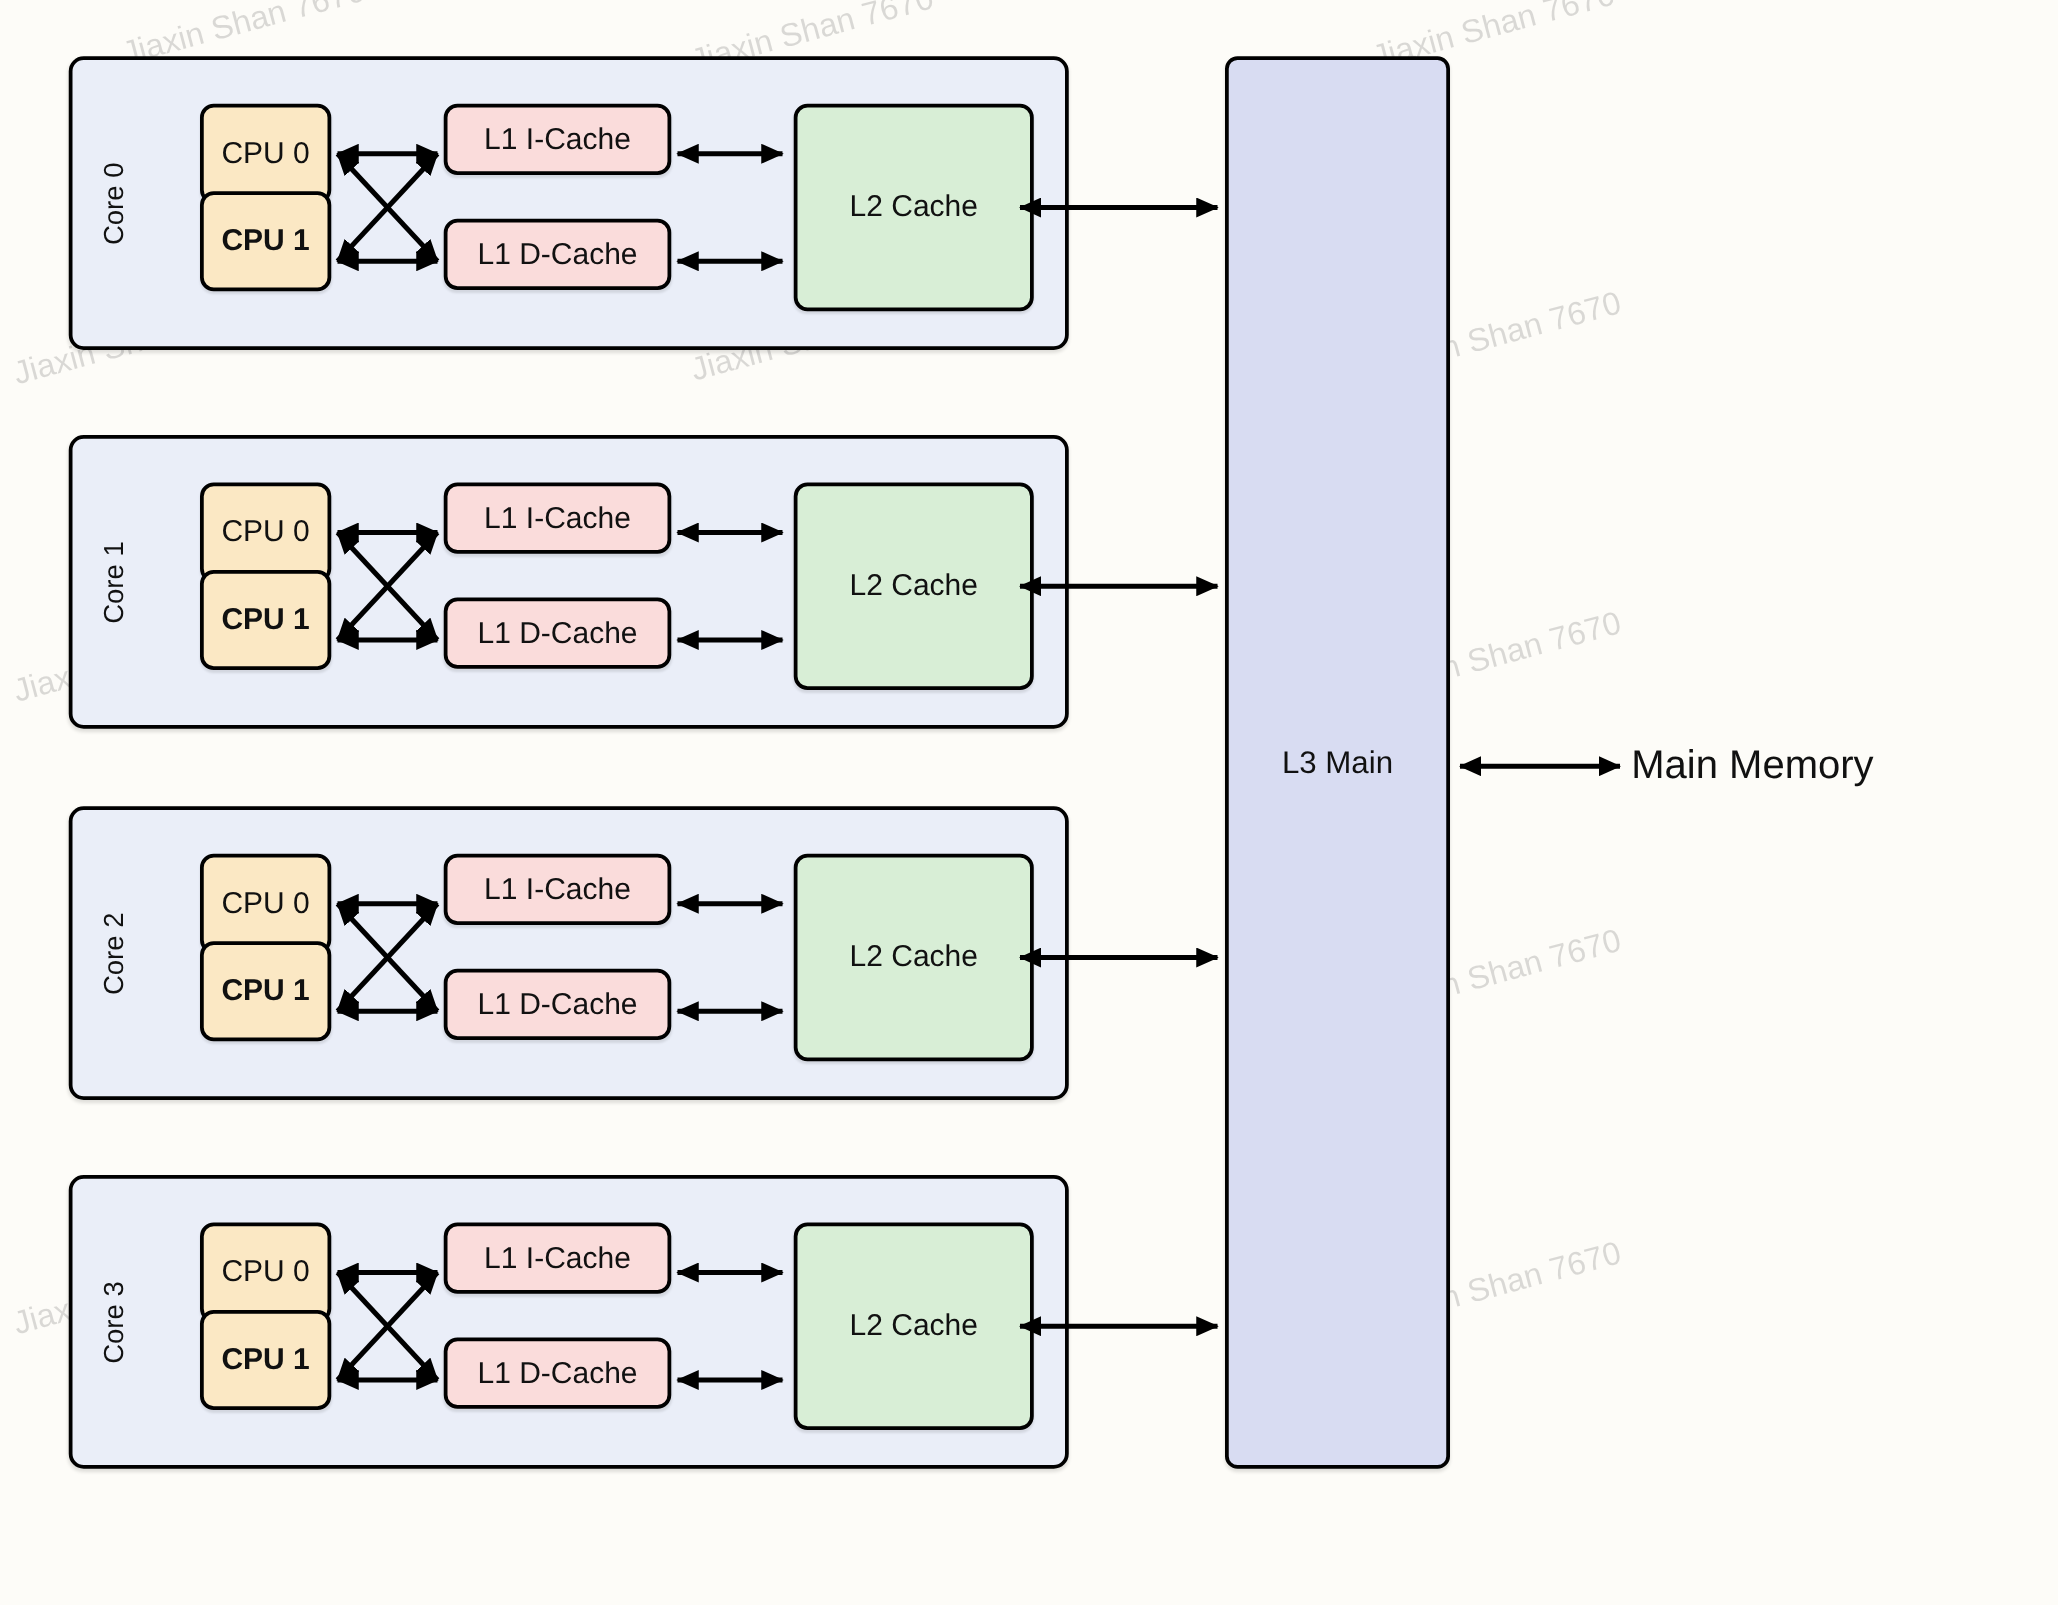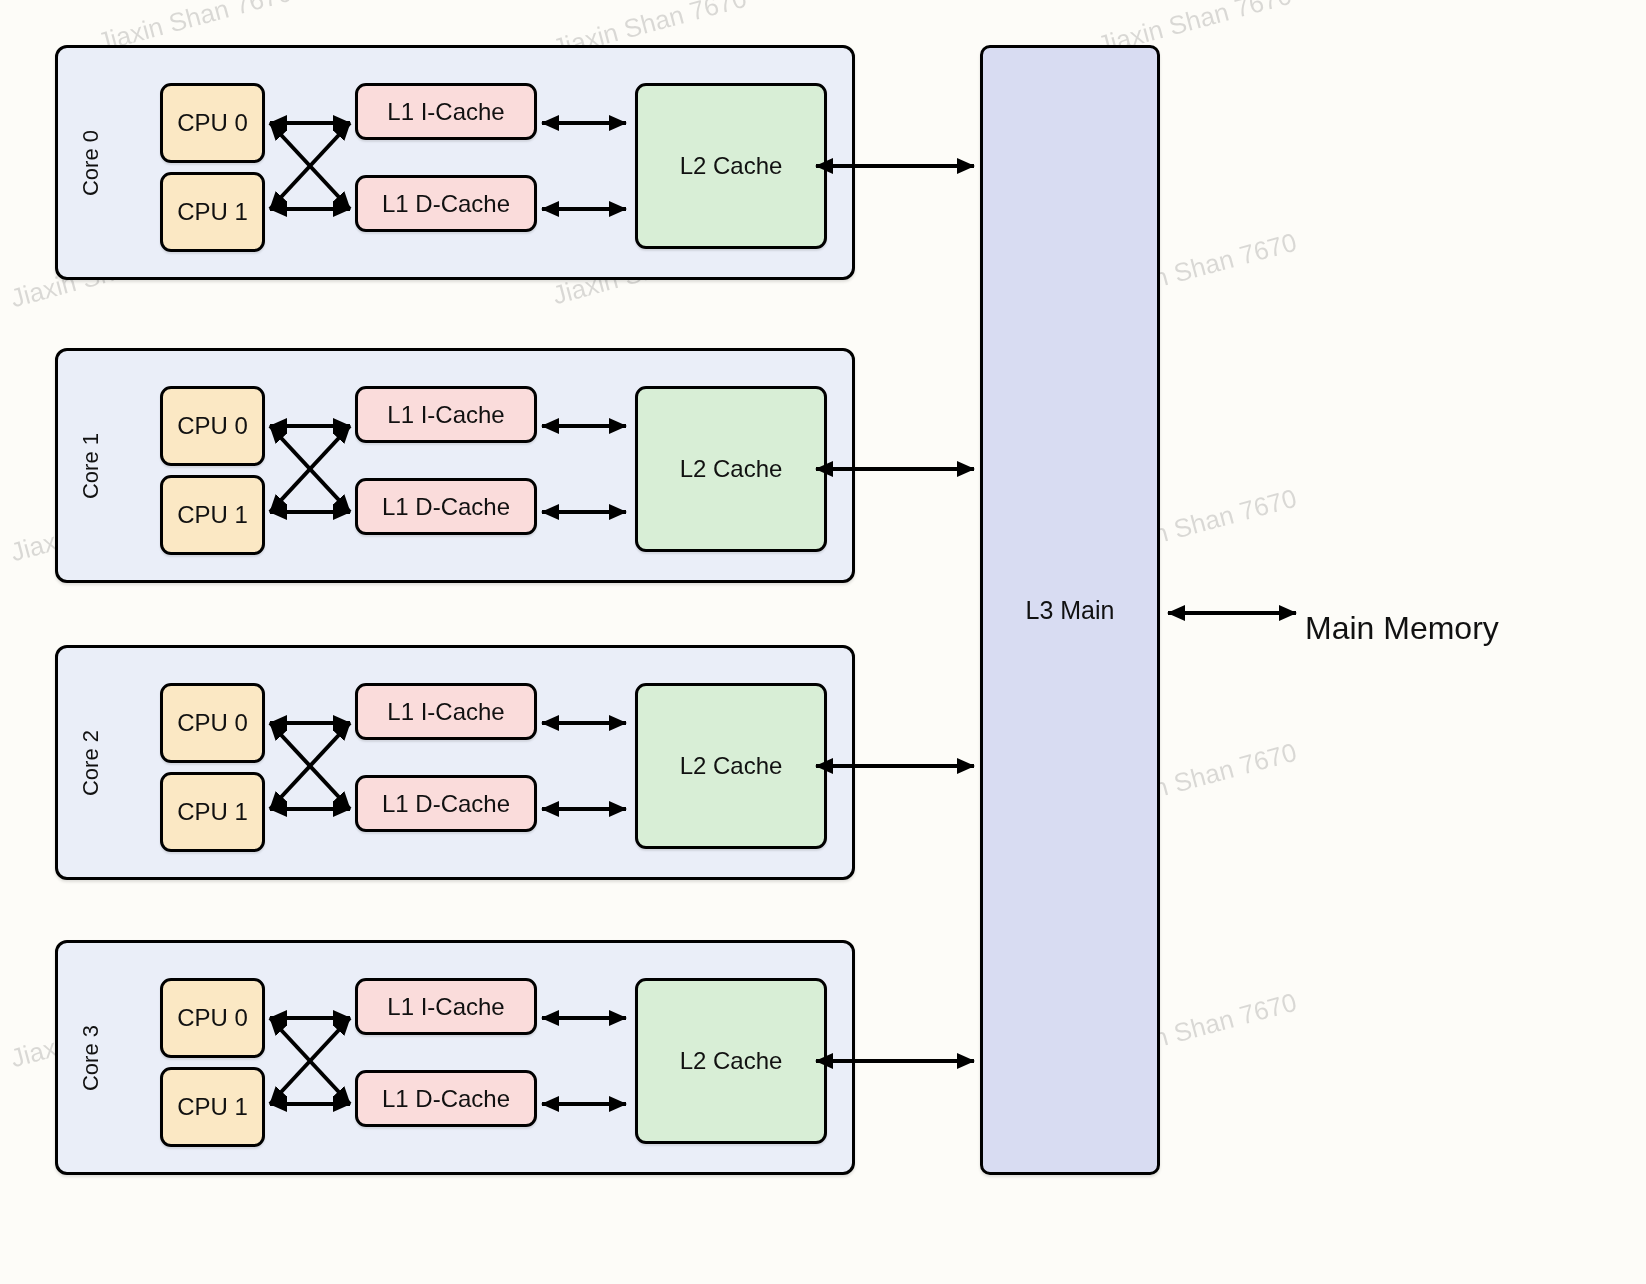--- a/index.html
+++ b/index.html
@@ -42,42 +42,41 @@
     position:absolute;
     display:flex;align-items:center;justify-content:center;
     border:3px solid #000;
     border-radius:11px;
     box-sizing:border-box;
     font-size:24px;
     text-align:center;
     box-shadow:0 2px 2px rgba(0,0,0,0.10);
   }
   .cpu{left:102px;width:105px;height:80px;background:#fbe8c4;}
-  .cpu0{top:35px;} .cpu1{top:124px;}
+  .cpu0{top:35px;} .cpu1{top:105px;font-weight:bold;}
   .l1{left:297px;width:182px;height:57px;background:#fadcdb;}
   .l1i{top:35px;} .l1d{top:127px;}
   .l2{left:577px;top:35px;width:192px;height:166px;background:#d8eed6;}
   .l3{
     position:absolute;
     left:980px;top:45px;width:180px;height:1130px;
     background:#d8dcf2;
     border:3px solid #000;
     border-radius:10px;
     box-sizing:border-box;
     display:flex;align-items:center;justify-content:center;
     font-size:25px;
     box-shadow:0 2px 3px rgba(0,0,0,0.12);
   }
   .main-memory{
     position:absolute;
     left:1305px;top:613px;
     transform:translateY(-54%);
     font-size:32px;
     white-space:nowrap;
-    margin-top:17px;
   }
   svg.arrows{
     position:absolute;left:0;top:0;
     width:1646px;height:1284px;
     pointer-events:none;
     z-index:5;
   }
   svg.arrows line{stroke:#000;stroke-width:4;}
 </style>
 </head>

